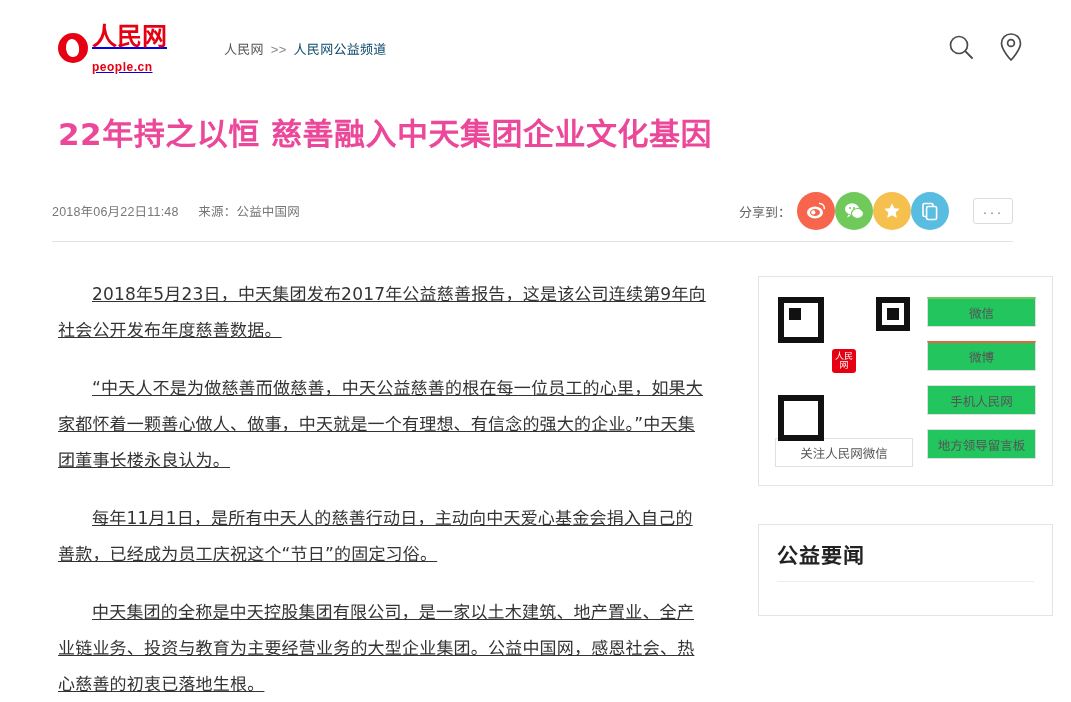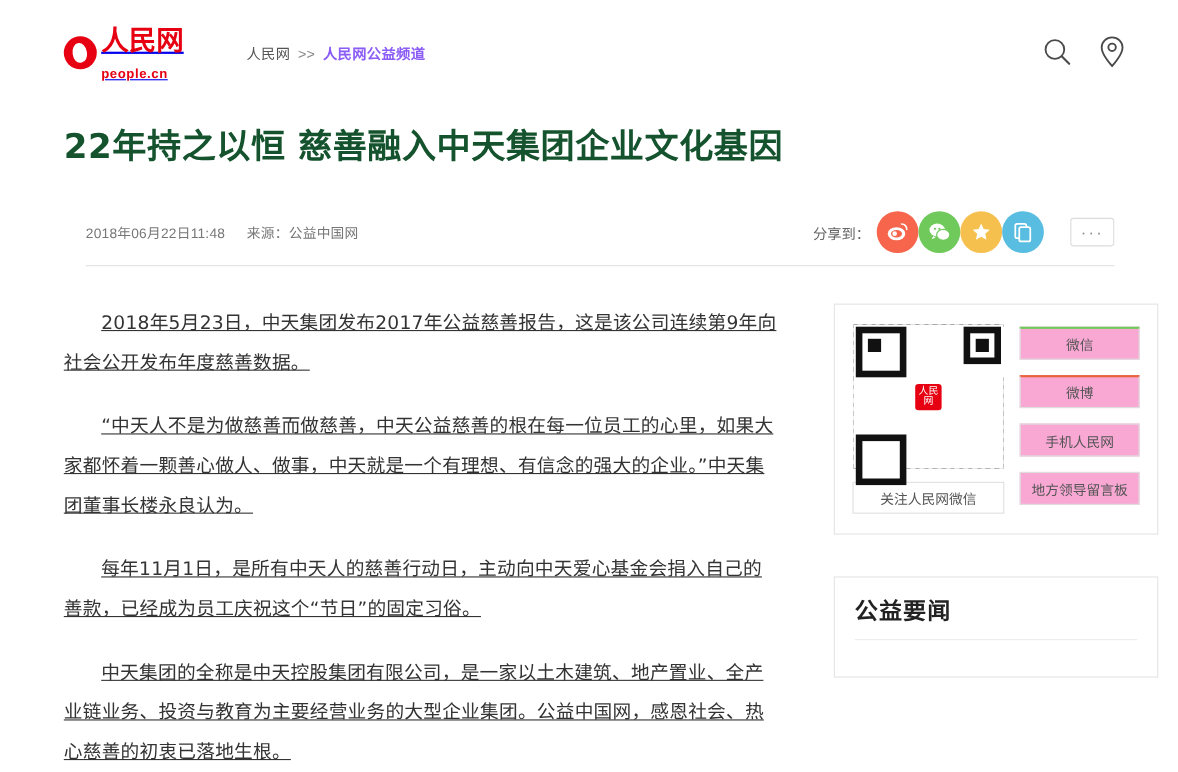--- a/index.html
+++ b/index.html
@@ -88,29 +88,29 @@
 
   
   .title-wrap {
     padding: 0 58px;
     margin-top: 18px;
   }
   h1.title {
     margin: 0;
     font-size: 31px;
     line-height: 1.3;
-    color: #14532d;
+    color: #ec4899;
     font-weight: bold;
     letter-spacing: 0.5px;
     font-family: "DejaVu Sans", sans-serif;
   }
 
   
   .meta {
-    margin: 26px 58px 0 78px;
+    margin: 26px 58px 0 52px;
     height: 62px;
     border-bottom: 1px solid #e2e2e2;
     display: flex;
     align-items: center;
     position: relative;
   }
   .meta-left {
     font-size: 12.5px;
     color: #777;
     letter-spacing: 0.2px;
@@ -262,21 +262,21 @@
   .qr-right {
     flex: 1;
     display: flex;
     flex-direction: column;
     gap: 14px;
     padding-top: 2px;
   }
   .side-btn {
     height: 30px;
     border: 1px solid #dedede;
-    background: #f9a8d4;
+    background: #22c55e;
     font-size: 12.5px;
     color: #555;
     display: flex;
     align-items: center;
     justify-content: center;
     cursor: pointer;
   }
   .side-btn.green { border-top: 2px solid #6fca5b; }
   .side-btn.red { border-top: 2px solid #e8643c; }
 
@@ -307,21 +307,21 @@
       <span class="logo-mark"></span>
       <span class="logo-text">
         <span class="logo-cn">人民网</span>
         <span class="logo-en">people.cn</span>
       </span>
     </a>
 
     <div class="breadcrumb">
       <a href="#" style="color:#555;text-decoration:none;">人民网</a>
       <span class="sep">&gt;&gt;</span>
-      <a href="#" style="color:#8b5cf6;text-decoration:none;font-weight:bold;">人民网公益频道</a>
+      <a href="#" style="color:#0c4a6e;text-decoration:none;">人民网公益频道</a>
     </div>
 
     <div class="header-icons">
       <span class="hicon">
         <svg width="28" height="28" viewBox="0 0 28 28">
           <circle cx="12" cy="12" r="8.5" fill="none" stroke="#4a4a4a" stroke-width="1.7"></circle>
           <line x1="18.2" y1="18.2" x2="25" y2="25" stroke="#4a4a4a" stroke-width="1.9" stroke-linecap="round"></line>
         </svg>
       </span>
       <span class="hicon">

